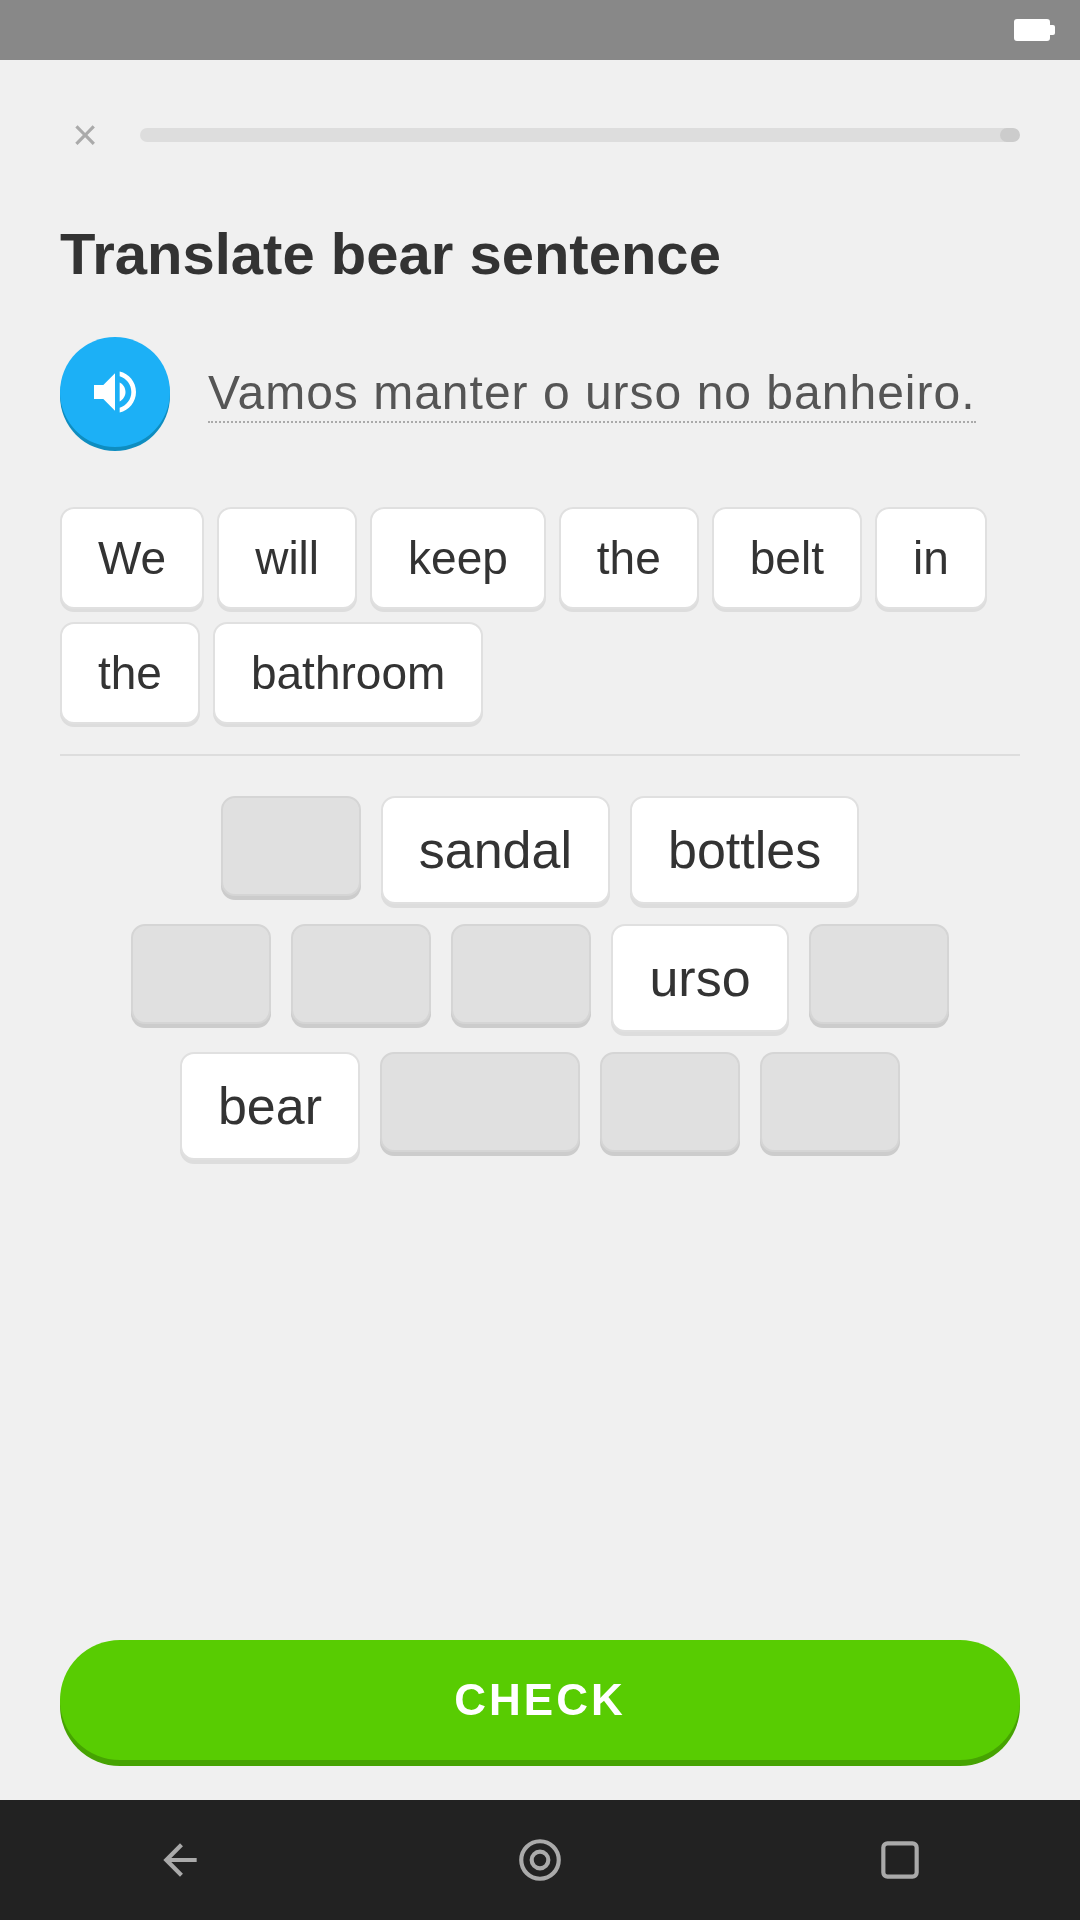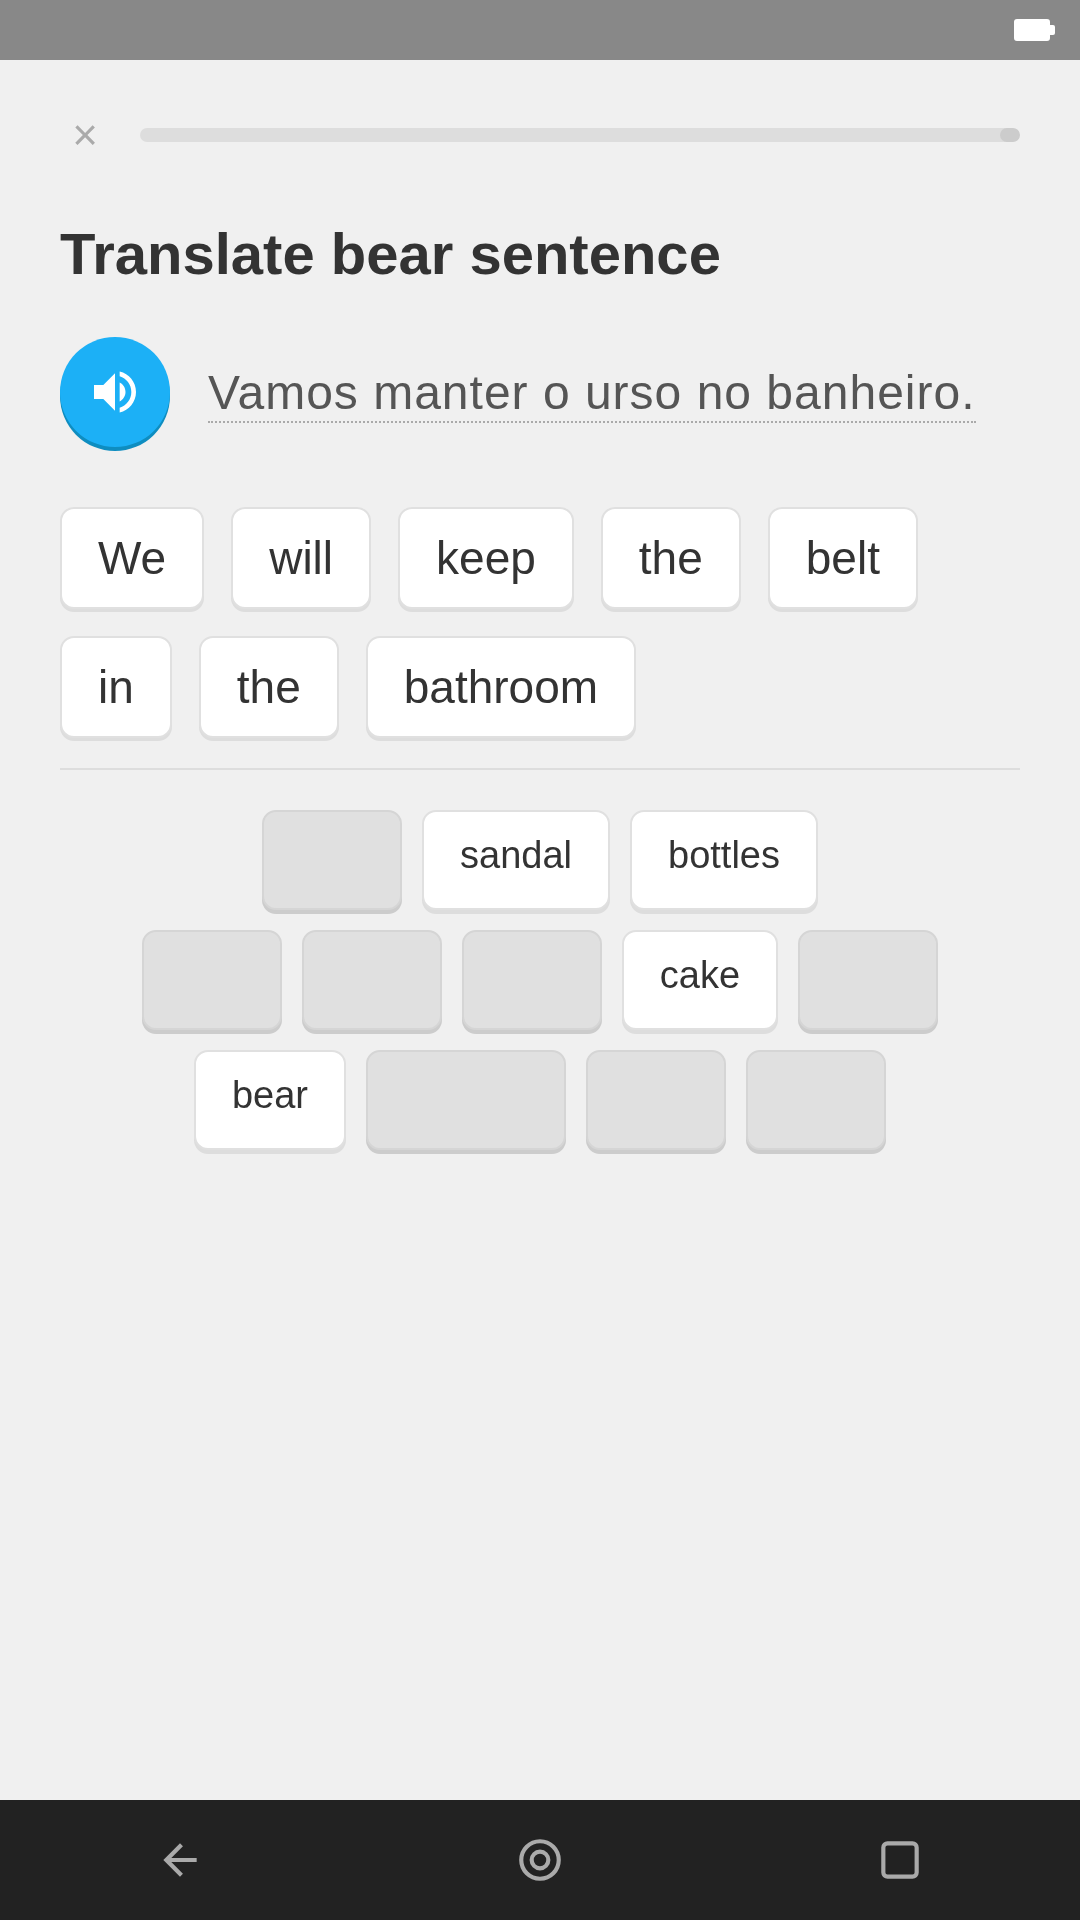--- a/index.html
+++ b/index.html
@@ -142,21 +142,21 @@
       border-bottom: 2px dotted #aaa;
       padding-bottom: 2px;
     }
 
     
     .answer-area {
       min-height: 240px;
       border-bottom: 2px solid #ddd;
       display: flex;
       flex-wrap: wrap;
-      gap: 27px;
+      gap: 13px;
       align-content: flex-start;
       padding-bottom: 30px;
       margin-bottom: 40px;
     }
 
     .word-chip {
       background: white;
       border: 2px solid #e0e0e0;
       border-radius: 14px;
       padding: 22px 36px;
@@ -165,21 +165,21 @@
       cursor: pointer;
       box-shadow: 0 3px 0 #ddd;
       user-select: none;
     }
 
     .word-chip-bank {
       background: white;
       border: 2px solid #e0e0e0;
       border-radius: 14px;
       padding: 22px 36px;
-      font-size: 38px;
+      font-size: 52px;
       color: #333;
       cursor: pointer;
       box-shadow: 0 4px 0 #ddd;
       user-select: none;
     }
 
     .placeholder-chip {
       background: #e0e0e0;
       border: 2px solid #d5d5d5;
       border-radius: 14px;
@@ -285,32 +285,33 @@
     <div class="word-bank-row">
       <div class="placeholder-chip"></div>
       <div class="word-chip-bank">sandal</div>
       <div class="word-chip-bank">bottles</div>
     </div>
 
     <div class="word-bank-row">
       <div class="placeholder-chip"></div>
       <div class="placeholder-chip"></div>
       <div class="placeholder-chip"></div>
-      <div class="word-chip-bank">cake</div>
+      <div class="word-chip-bank">urso</div>
       <div class="placeholder-chip"></div>
     </div>
 
     <div class="word-bank-row">
       <div class="word-chip-bank">bear</div>
       <div class="placeholder-chip" style="width:200px;"></div>
       <div class="placeholder-chip"></div>
       <div class="placeholder-chip"></div>
     </div>
   </div>
 
+  <button class="check-btn">CHECK</button>
 
 </div>
 
 <div class="bottom-nav">
   <div class="nav-btn">
     <svg width="50" height="50" viewBox="0 0 24 24" fill="#aaa">
       <path d="M20 11H7.83l5.59-5.59L12 4l-8 8 8 8 1.41-1.41L7.83 13H20v-2z"></path>
     </svg>
   </div>
   <div class="nav-btn">

